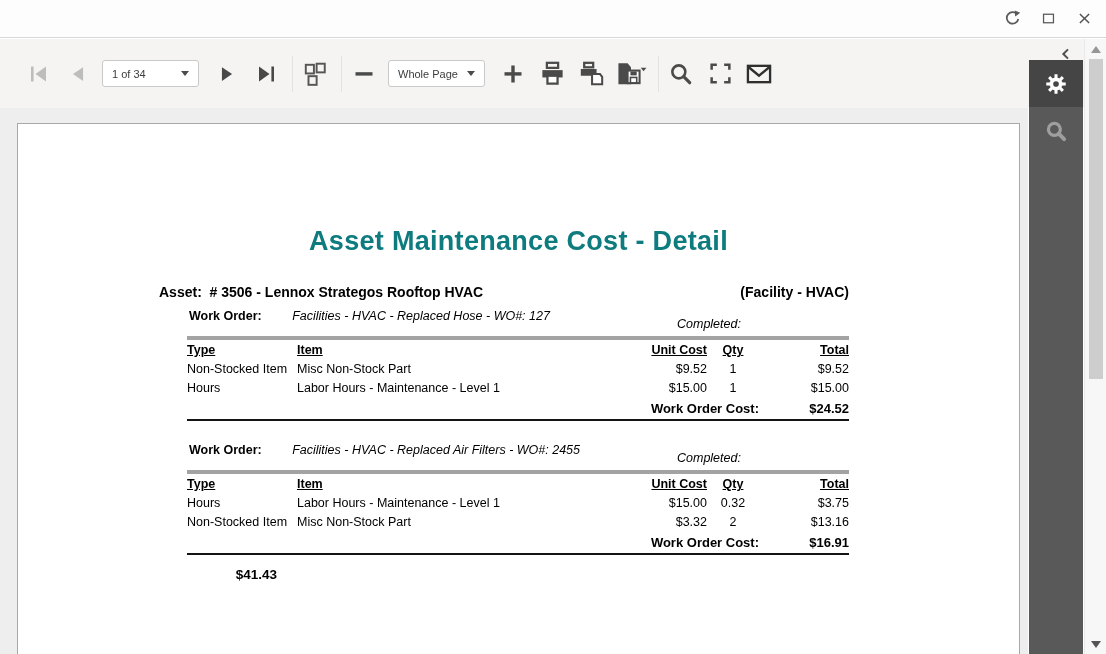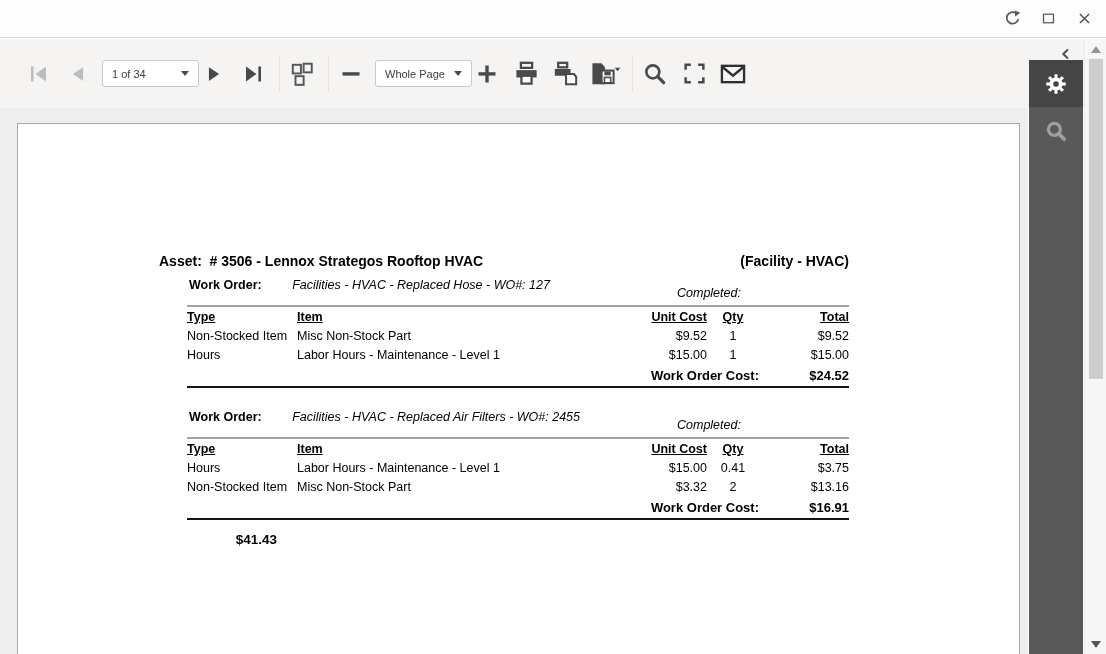--- a/index.html
+++ b/index.html
@@ -9,40 +9,40 @@
 
   
   .titlebar { position:absolute; top:0; left:0; width:1106px; height:38px; background:#fdfdfd; border-bottom:1px solid #d7d7d7; }
   .win-controls { position:absolute; right:10px; top:0; height:100%; display:flex; align-items:center; gap:12px; }
   .win-btn { width:24px; height:24px; display:flex; align-items:center; justify-content:center; cursor:pointer; }
 
   
   .toolbar { position:absolute; top:39px; left:0; width:1084px; height:69px; background:#f5f4f3; display:flex; align-items:center; padding-left:24px; }
   .tb-btn { display:flex; align-items:center; justify-content:center; height:42px; min-width:30px; margin-right:9px; cursor:pointer; }
   .tb-sep { width:1px; height:36px; background:#e3e2e1; margin:0 7px 0 2px; }
-  .combo { width:97px; height:27px; background:#fff; border:1px solid #c9c9c9; border-radius:3px; display:flex; align-items:center; justify-content:space-between; padding:0 9px; font-size:11px; color:#3d3d3d; cursor:pointer; }
+  .combo { width:97px; height:27px; background:#fff; border:1px solid #c9c9c9; border-radius:3px; display:flex; align-items:center; justify-content:space-between; padding:0 9px; font-size:11px; color:#3d3d3d; margin-right:13px; cursor:pointer; }
   .combo .caret { width:0; height:0; border-left:4px solid transparent; border-right:4px solid transparent; border-top:5px solid #4a4a4a; }
   .collapse-btn { position:absolute; right:8px; top:5px; width:20px; height:20px; display:flex; align-items:center; justify-content:center; cursor:pointer; }
 
   
   .content { position:absolute; top:108px; left:0; width:1028px; height:546px; background:#eeeeee; overflow:hidden; }
   .page { position:absolute; left:17px; top:15px; width:1003px; height:545px; background:#ffffff; border:1px solid #a8a8a8; border-bottom:none; }
 
   .report { padding-top:102px; color:#000; }
   .report-title { text-align:center; font-size:27px; font-weight:bold; color:#0e7b7e; letter-spacing:0.3px; }
   .report-body { width:662px; margin-left:169px; }
   .asset-line { display:flex; justify-content:space-between; margin:27px 0 0 -28px; font-size:14px; font-weight:bold; }
   .asset-left { white-space:pre; }
   .wo-line { position:relative; margin-top:9px; font-size:12.5px; height:17px; margin-left:2px; }
   .wo-line.second { margin-top:22px; }
   .wo-label { font-weight:bold; }
   .wo-desc { font-style:italic;margin-left:27px; }
   .wo-completed { position:absolute; left:488px; top:8px; font-style:italic; }
 
-  table.wo-table { width:662px; border-collapse:collapse; margin-top:10px; border-top:2px solid #a3a3a3; border-bottom:2px solid #141414; font-size:12.5px; table-layout:fixed; }
+  table.wo-table { width:662px; border-collapse:collapse; margin-top:10px; border-top:4px solid #a3a3a3; border-bottom:2px solid #141414; font-size:12.5px; table-layout:fixed; }
   table.wo-table col.c-type { width:110px; } table.wo-table col.c-item { width:325px; }
   table.wo-table col.c-unit { width:85px; } table.wo-table col.c-qty { width:52px; }
   table.wo-table col.c-total { width:90px; }
   table.wo-table th { font-weight:bold; text-decoration:underline; padding:3px 0 2px; }
   table.wo-table th, table.wo-table td { white-space:nowrap; overflow:visible; }
   table.wo-table td { padding:2.5px 0; }
   .al { text-align:left; } .ar { text-align:right; } .ac { text-align:center; }
   tr.summary td { font-weight:bold; font-size:13px; padding-top:4px; padding-bottom:3px; }
   .total-line { display:flex; margin-top:12px; font-weight:bold; font-size:13.5px; }
   .total-label { flex:1; text-align:right; }
@@ -205,20 +205,21 @@
       <svg width="16" height="16" viewBox="0 0 24 24" fill="none">
         <polyline points="15,5 8,12 15,19" stroke="#4f4f4f" stroke-width="3"></polyline>
       </svg>
     </div>
   </div>
 
   <div class="content">
     <div class="page">
       <div class="report">
 
+        <div class="report-title" style="color: rgb(14, 123, 126);">Asset Maintenance Cost - Detail</div>
 
         <div class="report-body">
 
           <div class="asset-line">
             <span class="asset-left"><span>Asset:</span>&nbsp;&nbsp;<span># 3506 - Lennox Strategos Rooftop HVAC</span></span>
             <span>(Facility - HVAC)</span>
           </div>
 
           <div class="wo-line">
             <span class="wo-label">Work Order:</span>
@@ -282,21 +283,21 @@
               <th class="al">Type</th>
               <th class="al">Item</th>
               <th class="ar">Unit Cost</th>
               <th class="ac">Qty</th>
               <th class="ar">Total</th>
             </tr>
             <tr>
               <td class="al">Hours</td>
               <td class="al">Labor Hours - Maintenance - Level 1</td>
               <td class="ar">$15.00</td>
-              <td class="ac">0.41</td>
+              <td class="ac">0.32</td>
               <td class="ar">$3.75</td>
             </tr>
             <tr>
               <td class="al">Non-Stocked Item</td>
               <td class="al">Misc Non-Stock Part</td>
               <td class="ar">$3.32</td>
               <td class="ac">2</td>
               <td class="ar">$13.16</td>
             </tr>
             <tr class="summary">

